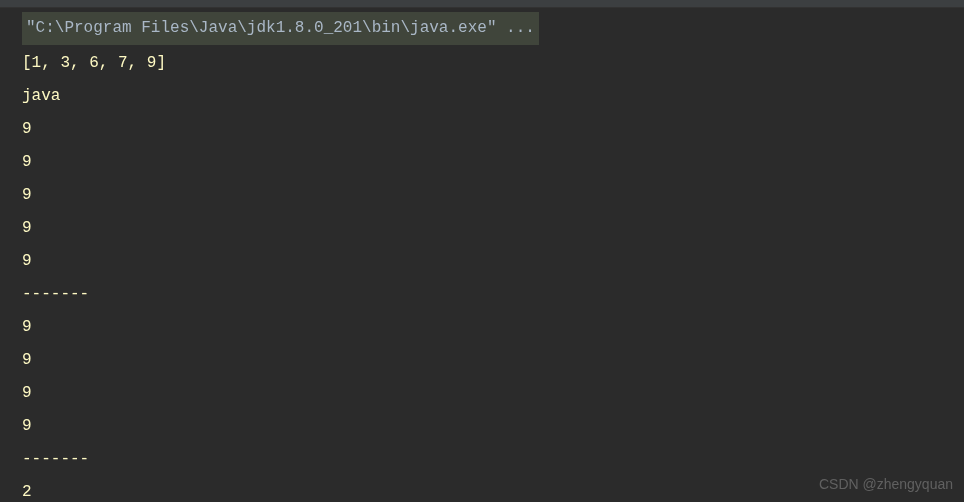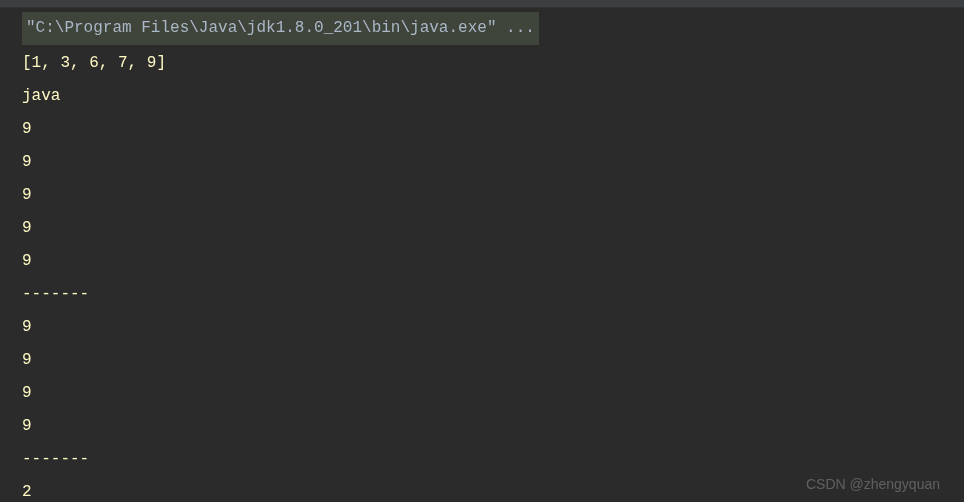--- a/index.html
+++ b/index.html
@@ -33,21 +33,21 @@
       padding: 0 4px;
       margin-bottom: 2px;
     }
     .output-line {
       color: #fef9c3;
       white-space: pre;
     }
     .watermark {
       position: absolute;
       bottom: 10px;
-      right: 24px;
+      right: 11px;
       color: #6a6a6a;
       font-size: 14px;
       font-family: Arial, sans-serif;
       opacity: 0.85;
     }
   </style>
 </head>
 <body>
 
 <div class="top-bar"></div>

